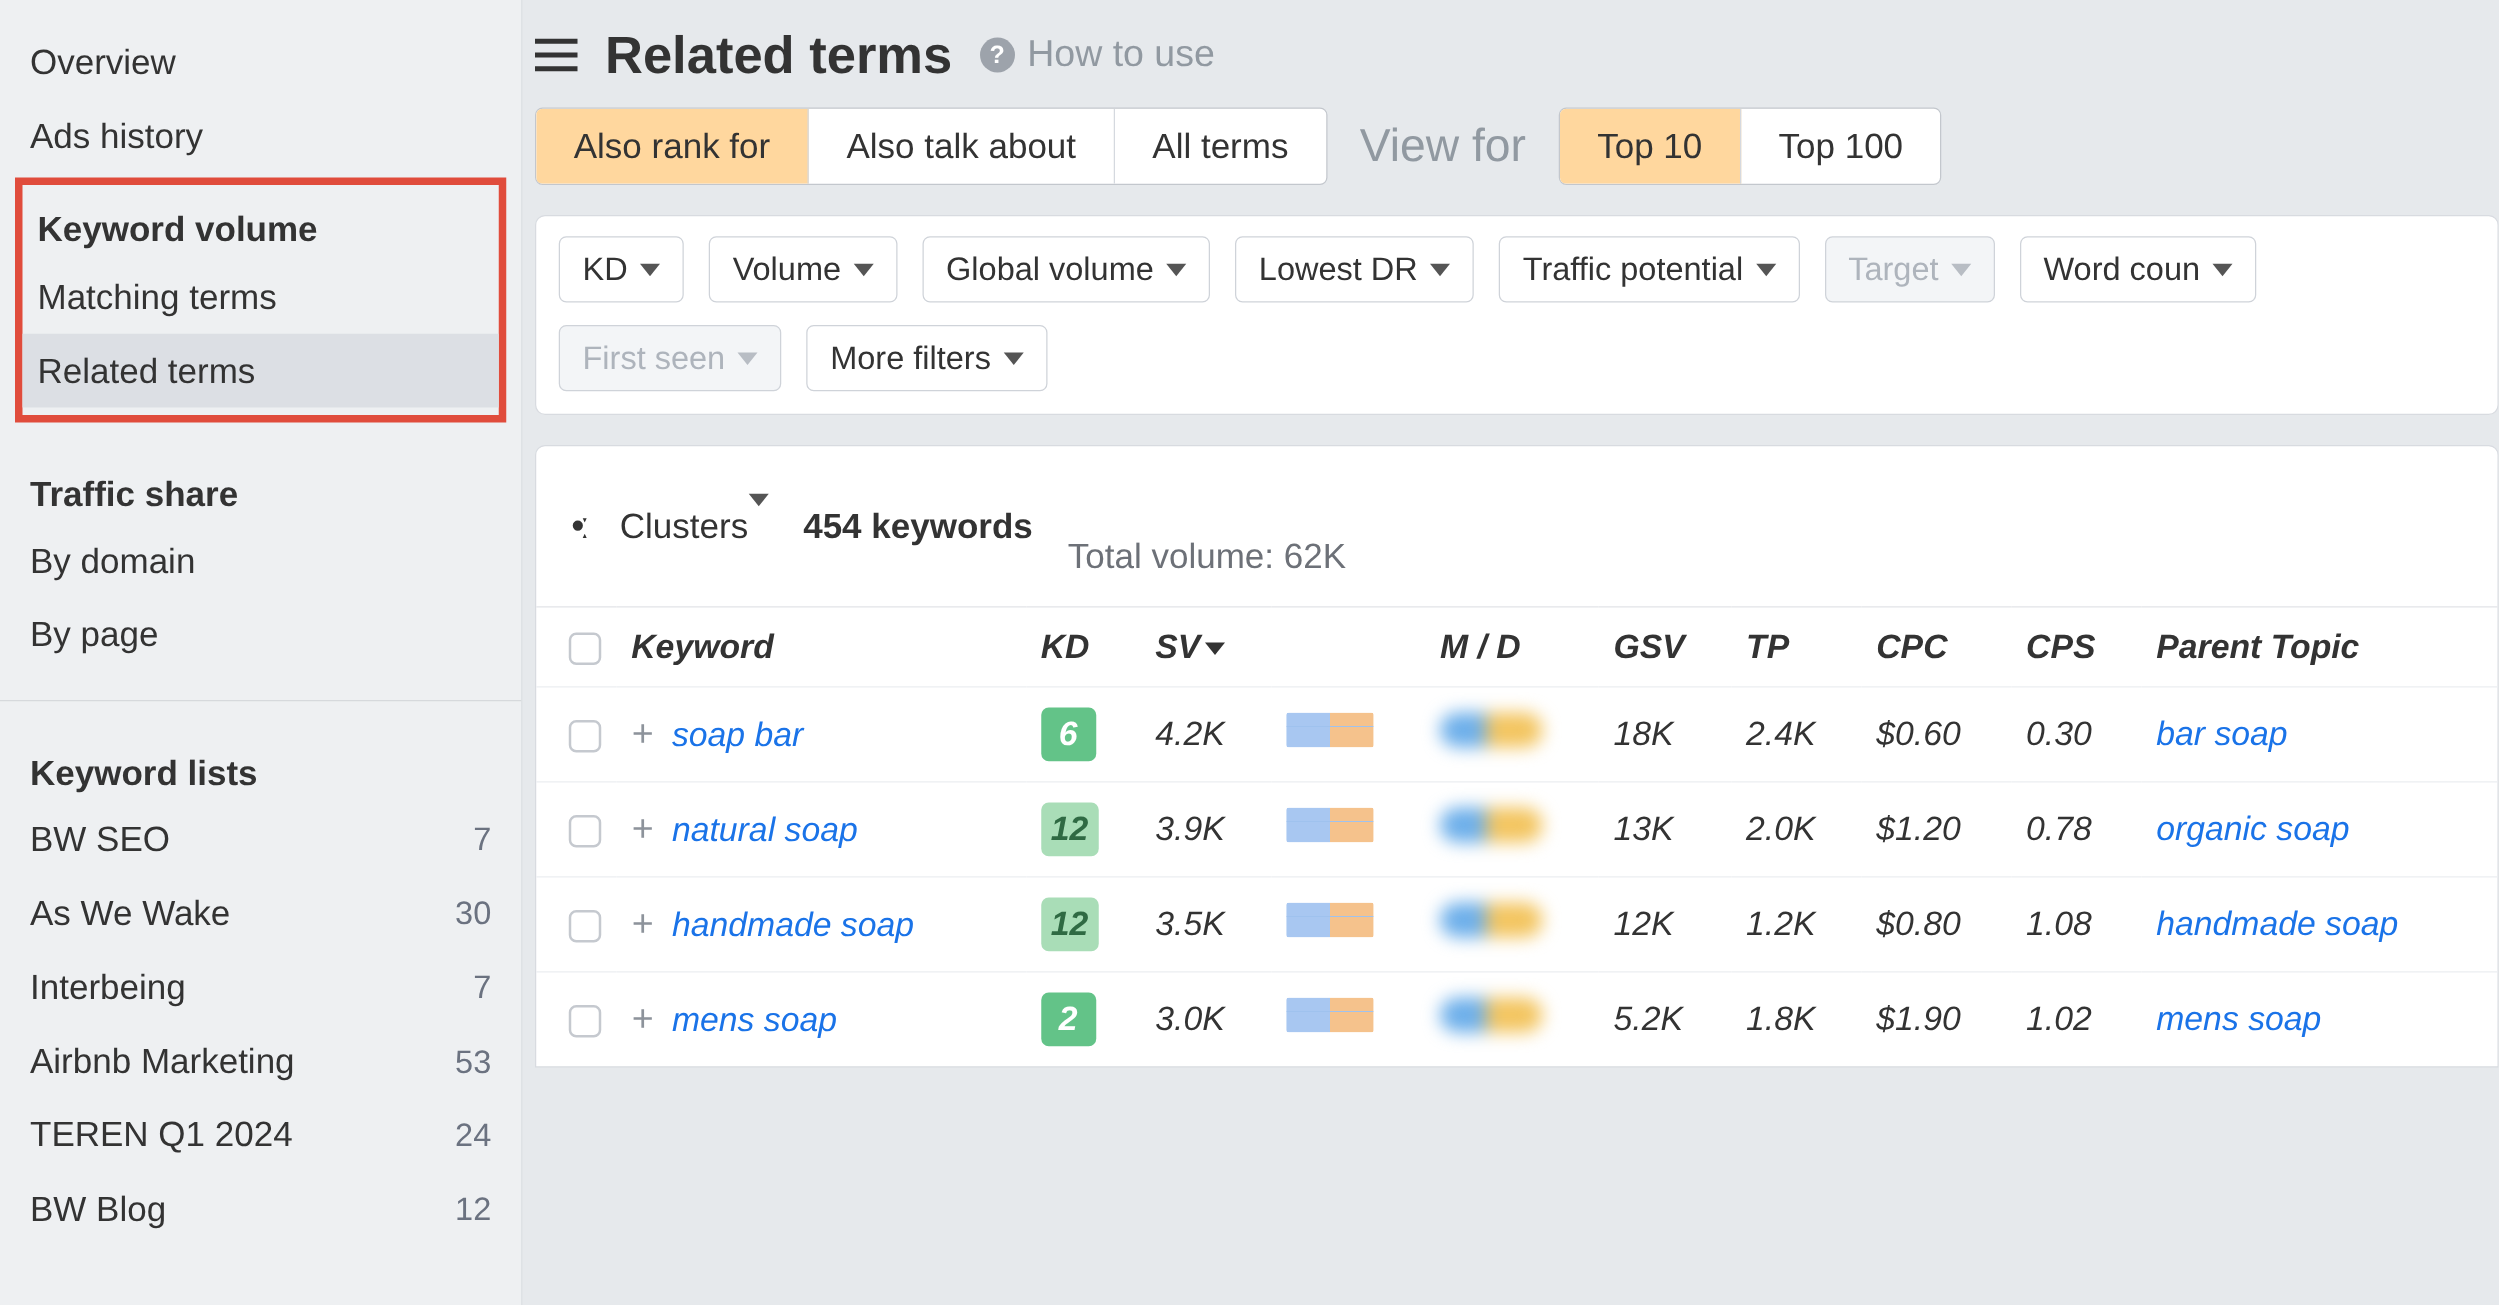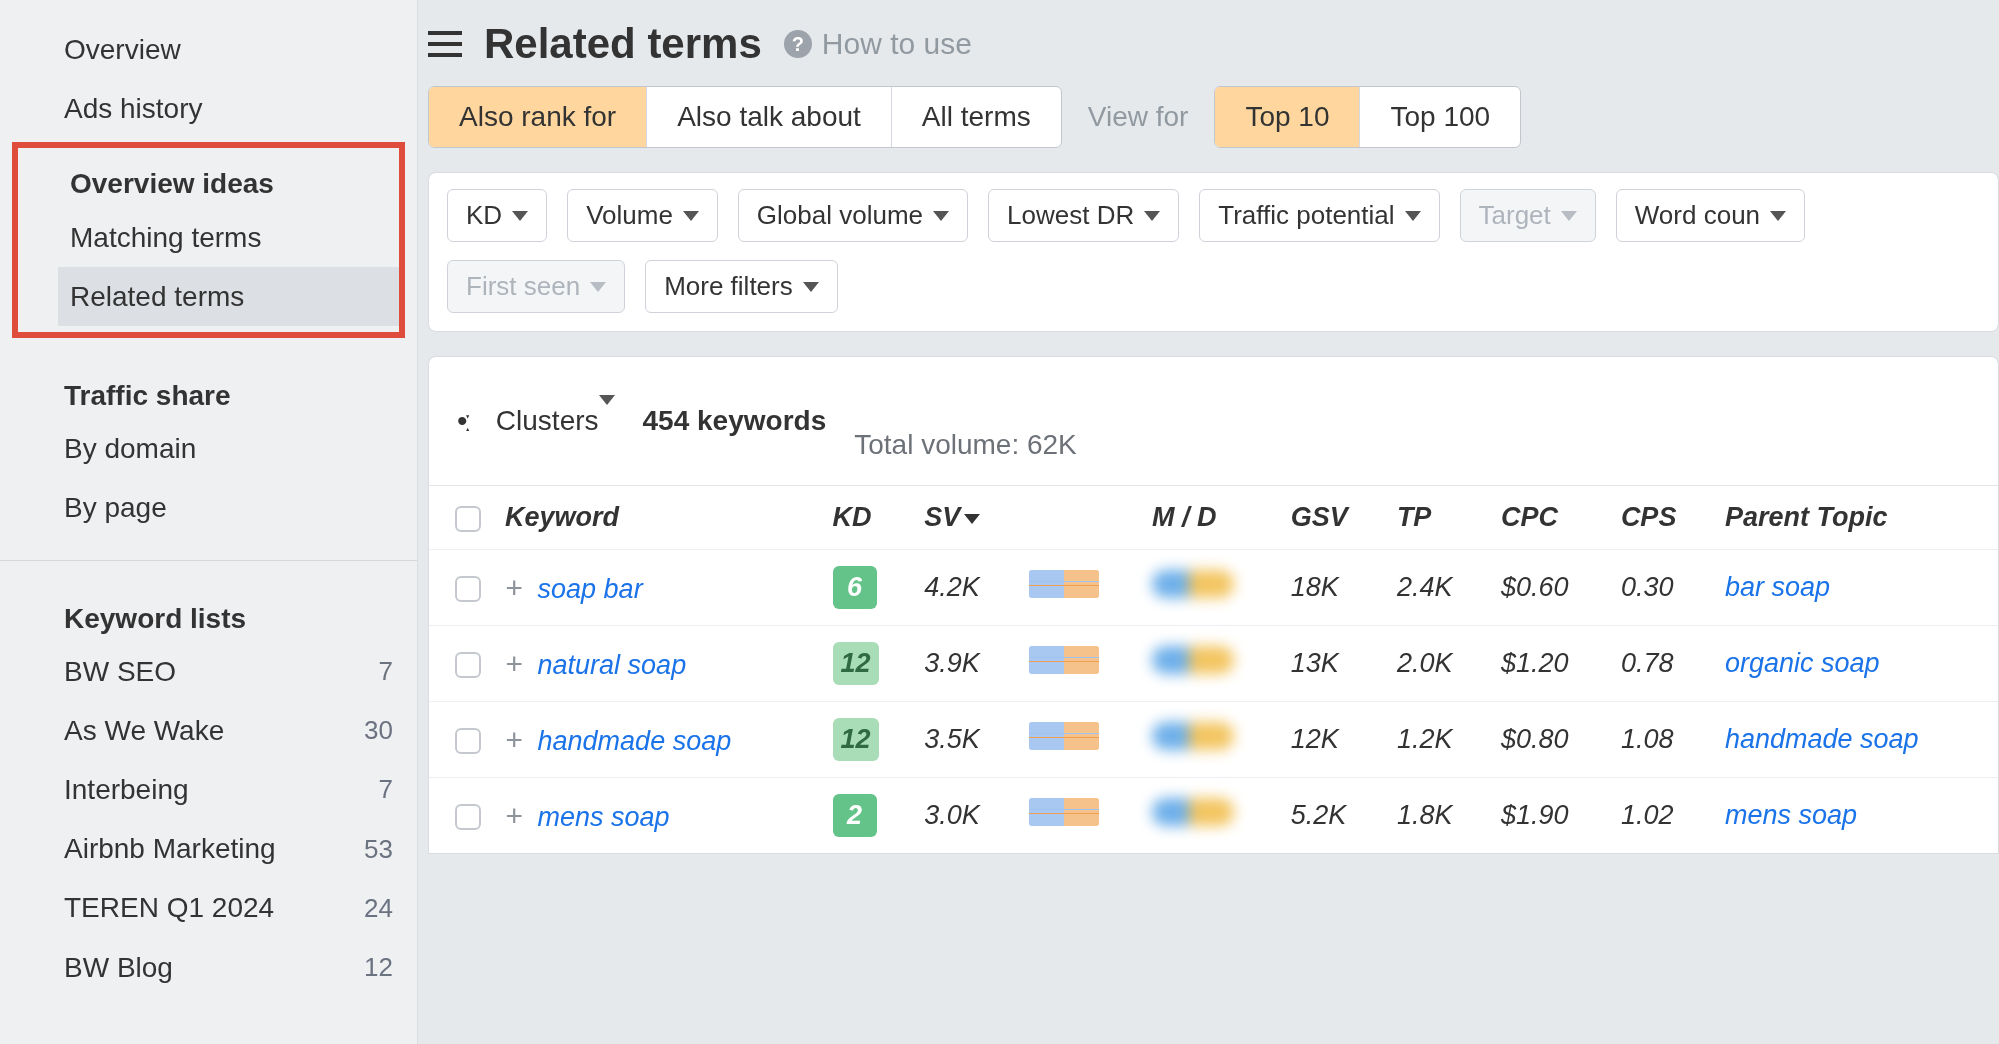--- a/index.html
+++ b/index.html
@@ -26,21 +26,20 @@
     padding-top: 20px;
     border-right: 1px solid #d9dde1;
   }
   .side-item, .side-head {
     padding: 10px 24px;
     font-size: 28px;
     line-height: 1.4;
     display:flex;
     justify-content:space-between;
     align-items:center;
-    margin-left:40px;
   }
   .side-item { cursor: pointer; }
   .side-head {
     font-weight: 700;
     margin-top: 28px;
     cursor: default;
     padding-bottom: 4px;
   }
   .side-item.active { background:#dcdfe4; }
   .side-count { color:#6b7280; font-size:26px; }
@@ -98,21 +97,21 @@
     padding: 14px 30px;
     font-size: 28px;
     cursor:pointer;
     border-right:1px solid #d5d9df;
   }
   .tabgroup .tab:last-child{border-right:none;}
   .tabgroup .tab.sel {
     background:#ffd79e;
   }
   .viewfor {
-    font-size:28px; color:#9199a1;text-align:right;
+    font-size:37px; color:#9199a1;text-align:right;
   }
 
   
   .panel {
     background:#fff;
     border:1px solid #d8dbe0;
     border-radius:8px;
     padding: 16px 18px 18px 18px;
     margin: 0 0 24px 10px;
   }
@@ -247,21 +246,21 @@
 </style>
 </head>
 <body>
 
 <div class="app">
   <nav class="sidebar">
     <div class="side-item">Overview</div>
     <div class="side-item">Ads history</div>
 
     <div class="highlight-box">
-      <div class="side-head">Overview ideas</div>
+      <div class="side-head">Keyword volume</div>
       <div class="side-item">Matching terms</div>
       <div class="side-item active">Related terms</div>
     </div>
 
     <div class="side-head">Traffic share</div>
     <div class="side-item">By domain</div>
     <div class="side-item">By page</div>
 
     <hr class="sep">
 

